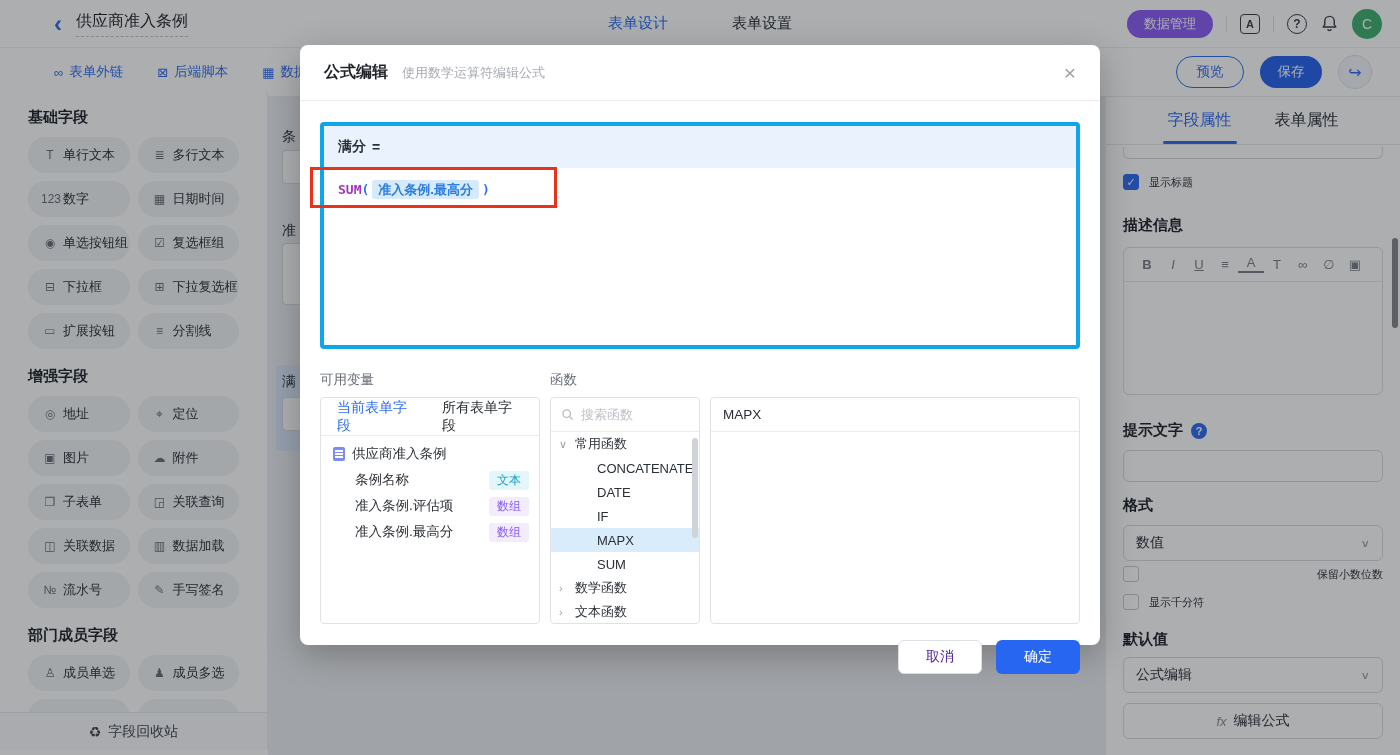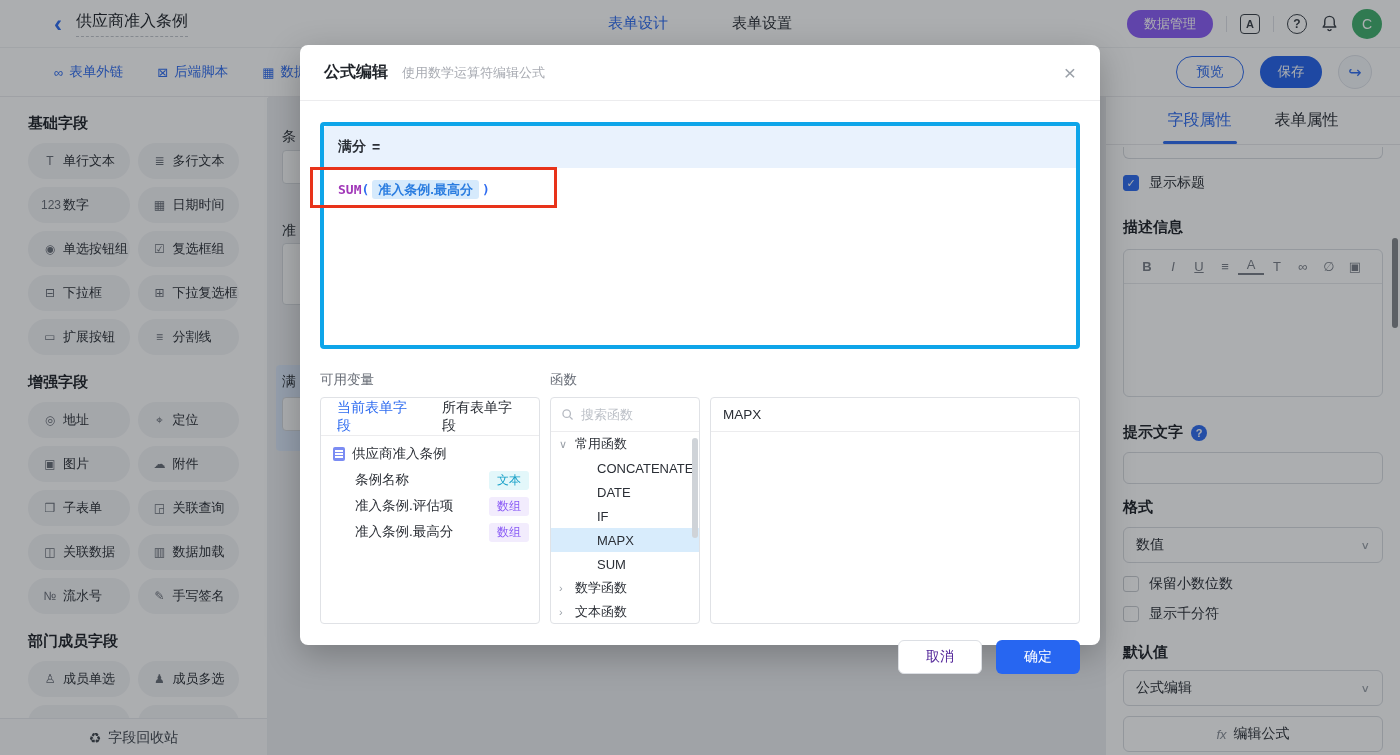--- a/index.html
+++ b/index.html
@@ -24,21 +24,21 @@
   .toolbar { position:absolute; left:0; top:48px; width:1400px; height:49px; background:#fff; border-bottom:1px solid #ececee; display:flex; align-items:center; z-index:1; }
   .tb-links { display:flex; gap:34px; margin-left:54px; }
   .tb-link { display:flex; align-items:center; gap:6px; color:#2f6cf0; font-size:13.5px; cursor:pointer; }
   .tb-link .tb-ic { font-size:13px; }
   .tb-right { position:absolute; right:28px; display:flex; align-items:center; gap:16px; }
   .btn-preview { width:68px; height:32px; border:1.5px solid #2f6cf0; color:#2f6cf0; border-radius:16px; background:#fff; font-size:13.5px; display:flex; align-items:center; justify-content:center; cursor:pointer; }
   .btn-save { width:62px; height:32px; border-radius:16px; background:#2563eb; color:#fff; font-size:13.5px; display:flex; align-items:center; justify-content:center; cursor:pointer; }
   .btn-share { width:34px; height:34px; border-radius:50%; border:1px solid #dfe3ea; background:#f5f7fa; color:#2f6cf0; font-size:16px; display:flex; align-items:center; justify-content:center; cursor:pointer; }
 
   
-  .sidebar { position:absolute; left:0; top:98px; width:268px; height:658px; background:#fff; border-right:1px solid #eceef1; padding:0 28px; z-index:1; }
+  .sidebar { position:absolute; left:0; top:92px; width:268px; height:658px; background:#fff; border-right:1px solid #eceef1; padding:0 28px; z-index:1; }
   .sb-head { font-size:15px; font-weight:700; color:#1f2329; margin-top:16px; }
   .sb-head.mt { margin-top:18px; }
   .sb-grid { display:grid; grid-template-columns:1fr 1fr; gap:8px; margin-top:10px; }
   .f-btn { height:36px; border-radius:18px; background:#f3f4f6; display:flex; align-items:center; padding-left:13px; font-size:13px; color:#2b2f36; cursor:grab; overflow:hidden; white-space:nowrap; }
   .f-ic { color:#686d77; font-size:12px; width:18px; flex:0 0 18px; text-align:center; margin-right:4px; }
   .sb-foot { position:absolute; left:0; right:0; bottom:0; height:38px; background:#fafbfc; border-top:1px solid #e9eaee; display:flex; align-items:center; justify-content:center; gap:7px; font-size:14px; color:#40454e; cursor:pointer; }
   .sb-scroll { position:absolute; left:274px; top:350px; width:5px; height:90px; border-radius:3px; background:#a7abb0; z-index:1; }
 
   
   .canvas { position:absolute; left:268px; top:97px; width:838px; height:658px; background:#edeff2; z-index:1; overflow:hidden; }
@@ -49,21 +49,21 @@
   
   .inspector { position:absolute; left:1106px; top:97px; width:294px; height:658px; background:#fff; z-index:1; padding:0 17px; }
   .insp-tabs { height:48px; display:flex; justify-content:space-around; align-items:center; border-bottom:1px solid #e8e9ec; margin:0 -17px; padding:0 40px; position:relative; }
   .insp-tab { font-size:16px; color:#2b2f36; cursor:pointer; position:relative; height:100%; display:flex; align-items:center; }
   .insp-tab.active { color:#2f6cf0; }
   .insp-tab.active::after { content:""; position:absolute; left:50%; transform:translateX(-50%); bottom:0; width:74px; height:3px; background:#2f6cf0; border-radius:2px; }
   .stub-input { height:12px; border:1px solid #d9dce1; border-top:none; border-radius:0 0 6px 6px; margin-top:2px; }
   .cb-row { display:flex; align-items:center; gap:10px; margin-top:15px; }
   .cb { width:16px; height:16px; border-radius:3px; border:1px solid #c9ccd1; background:#fff; display:flex; align-items:center; justify-content:center; cursor:pointer; flex:0 0 16px; }
   .cb.checked { background:#2f6cf0; border-color:#2f6cf0; color:#fff; font-size:11px; }
-  .cb-label { font-size:14px; color:#2b2f36; }
+  .cb-label { font-size:11px; color:#2b2f36; }
   .insp-head { font-size:15px; font-weight:700; color:#1f2329; }
   .rt-editor { margin-top:12px; border:1px solid #dcdfe4; border-radius:6px; }
   .rt-toolbar { height:34px; border-bottom:1px solid #e6e8eb; display:flex; align-items:center; padding:0 10px; gap:0; }
   .rt-ic { width:26px; text-align:center; font-size:13px; color:#7a7f88; cursor:pointer; }
   [data-name="bold-icon"] { font-weight:700; }
   [data-name="italic-icon"] { font-style:italic; }
   [data-name="underline-icon"] { text-decoration:underline; }
   [data-name="font-color-icon"] { border-bottom:2px solid #7a7f88; line-height:1.1; }
   .rt-area { height:112px; }
   .hint-row { display:flex; align-items:center; gap:8px; margin-top:26px; }
@@ -327,21 +327,21 @@
   <div class="hint-row">
     <span class="insp-head" data-name="hint-section-title">提示文字</span>
     <span class="ic-q" data-name="hint-help-icon">?</span>
   </div>
   <input class="insp-input" data-name="hint-text-input" style="">
   <div class="insp-head" style="margin-top:14px;" data-name="format-section-title">格式</div>
   <div class="sel" data-name="format-select">
     <span data-name="format-select-value">数值</span>
     <span class="chev" data-name="chevron-down-icon">∨</span>
   </div>
-  <div class="cb-row" style="margin-top:12px;">
+  <div class="cb-row" style="margin-top:5px;justify-content:space-between;">
     <span class="cb" data-name="keep-decimal-checkbox"></span>
     <span class="cb-label" data-name="keep-decimal-label">保留小数位数</span>
   </div>
   <div class="cb-row" style="margin-top:12px;">
     <span class="cb" data-name="thousand-separator-checkbox"></span>
     <span class="cb-label" data-name="thousand-separator-label">显示千分符</span>
   </div>
   <div class="insp-head" style="margin-top:20px;" data-name="default-value-section-title">默认值</div>
   <div class="sel" style="margin-top:8px;" data-name="default-value-select">
     <span data-name="default-value-select-value">公式编辑</span>

